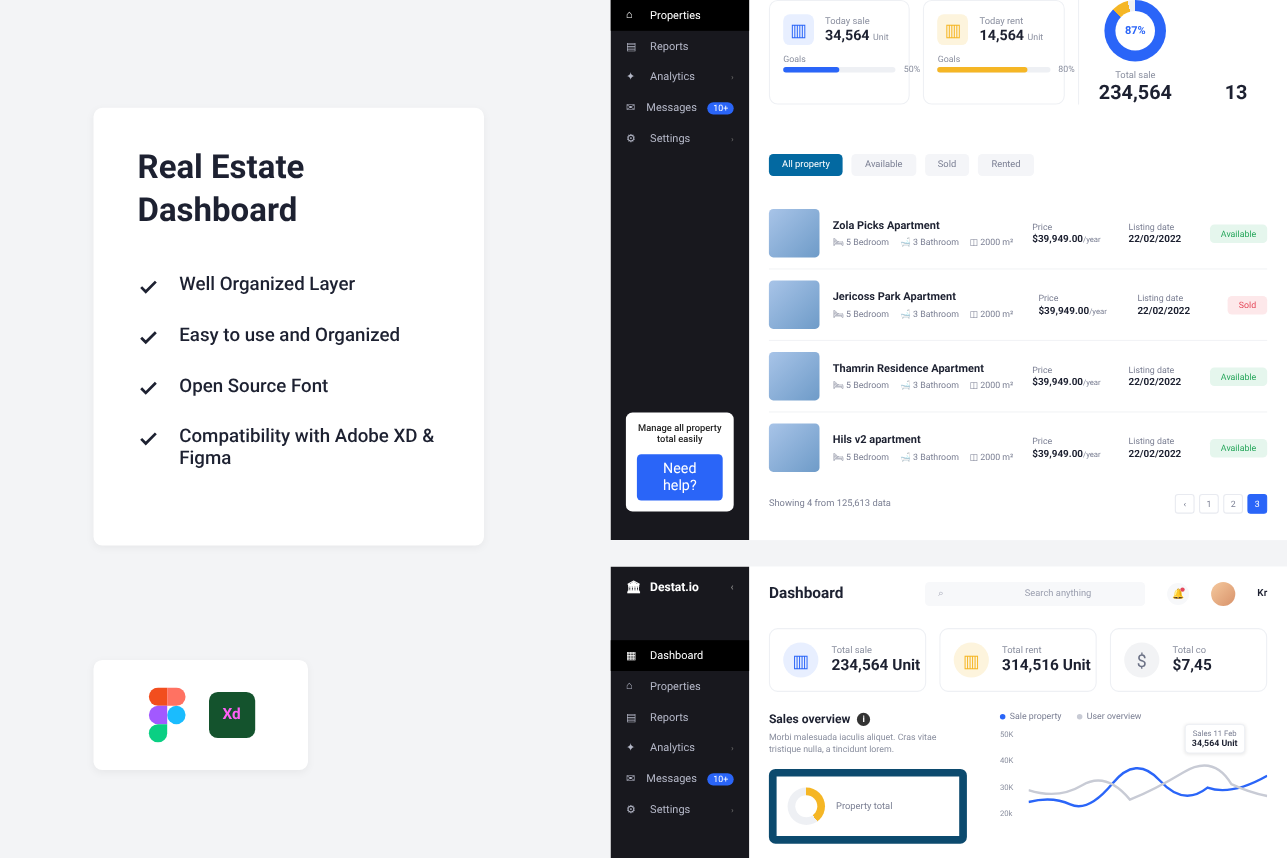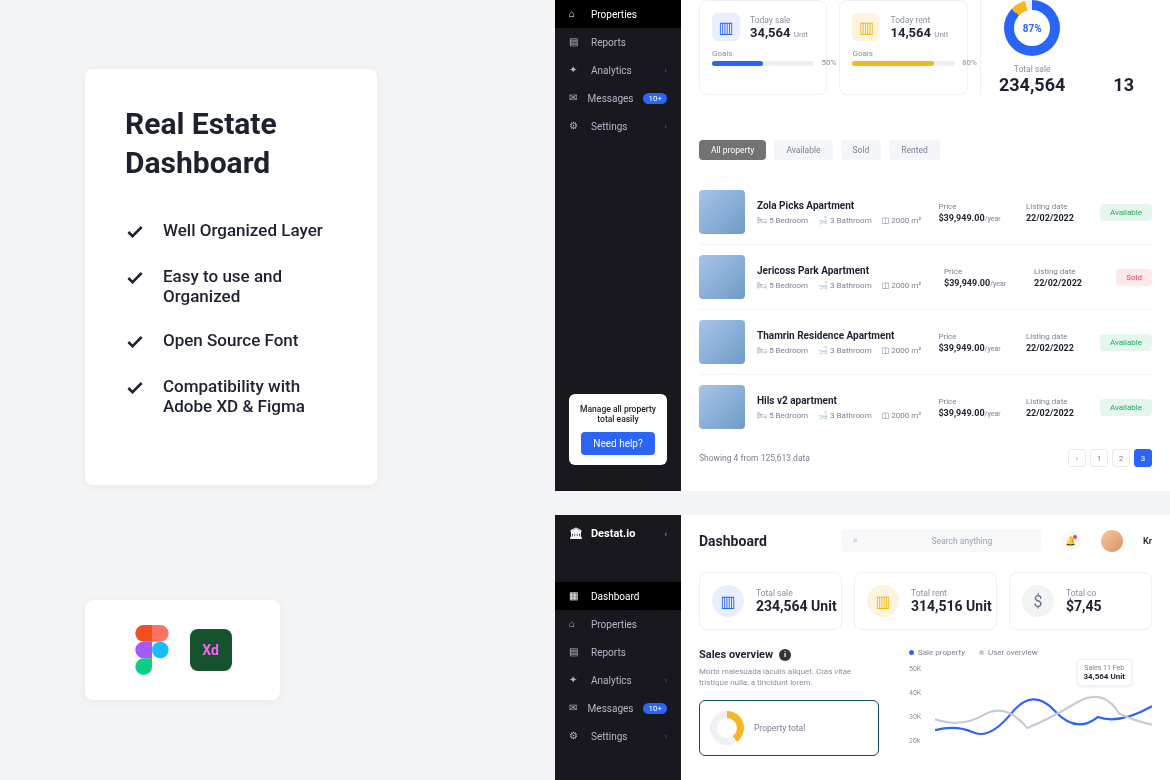--- a/index.html
+++ b/index.html
@@ -1,40 +1,40 @@
 <!DOCTYPE html>
 <html><head>
 <meta charset="utf-8">
 <style>
 * { margin: 0; padding: 0; box-sizing: border-box; font-family: -apple-system, BlinkMacSystemFont, 'Segoe UI', Roboto, sans-serif; }
 body { background: #f3f4f6; width: 1170px; height: 780px; overflow: hidden; position: relative; }
 
 
-.promo-card { position: absolute; left: 85px; top: 69px; width: 292px; background: #fff; border-radius: 8px; padding: 35px 40px 45px; box-shadow: 0 2px 8px rgba(0,0,0,0.05); }
+.promo-card { position: absolute; left: 85px; top: 98px; width: 355px; background: #fff; border-radius: 8px; padding: 35px 40px 45px; box-shadow: 0 2px 8px rgba(0,0,0,0.05); }
 .promo-title { font-size: 30px; font-weight: 700; color: #1d2131; line-height: 1.3; }
 .promo-list { margin-top: 38px; list-style: none; }
 .promo-list li { display: flex; align-items: flex-start; gap: 18px; margin-bottom: 24px; font-size: 17px; color: #1d2131; font-weight: 500; }
 .check { width: 20px; height: 20px; flex-shrink: 0; margin-top: 2px; }
 
 .logo-card { position: absolute; left: 85px; top: 600px; width: 195px; height: 100px; background: #fff; border-radius: 8px; box-shadow: 0 2px 8px rgba(0,0,0,0.05); display: flex; align-items: center; justify-content: center; gap: 20px; }
 .figma-logo { width: 36px; height: 50px; }
 .xd-logo { width: 42px; height: 42px; background: #14532d; border-radius: 8px; display: flex; align-items: center; justify-content: center; color: #ff61f6; font-weight: 700; font-size: 14px; }
 
 
 .preview-top { position: absolute; left: 555px; top: 0; width: 615px; height: 491px; background: #fff; overflow: hidden; }
 .sidebar-top { position: absolute; left: 0; top: 0; width: 126px; height: 491px; background: #18181e; color: #b4b7c7; font-size: 10px; }
 .nav-item { display: flex; align-items: center; gap: 10px; padding: 8px 14px; position: relative; }
 .nav-item.active { background: #000; color: #fff; }
 .nav-item .icon { width: 12px; height: 12px; display: flex; }
 .nav-badge { background: #2a65f8; color: #fff; padding: 1px 5px; border-radius: 8px; font-size: 8px; margin-left: auto; }
 .nav-chev { margin-left: auto; font-size: 8px; color: #666; }
 
 .help-box { position: absolute; left: 14px; bottom: 26px; width: 98px; background: #fff; color: #222; border-radius: 6px; padding: 10px; text-align: center; }
 .help-box p { font-size: 8.5px; font-weight: 500; margin-bottom: 8px; }
-.help-box button { background: #2a65f8; color: #fff; border: none; border-radius: 4px; font-size: 10px; padding: 6px 12px; cursor: pointer; }
+.help-box button { background: #2a65f8; color: #fff; border: none; border-radius: 4px; font-size: 13px; padding: 6px 12px; cursor: pointer; }
 
 .content-top { position: absolute; left: 126px; top: 0; right: 0; height: 491px; padding: 0 18px; }
 
 .stat-row { display: flex; gap: 12px; }
 .stat-card { border: 1px solid #eef0f4; border-radius: 8px; padding: 12px; }
 .stat-card.small { width: 130px; }
 .stat-card-head { display: flex; align-items: center; gap: 10px; }
 .stat-icon { width: 28px; height: 28px; border-radius: 6px; display: flex; align-items: center; justify-content: center; }
 .stat-icon.blue { background: #e8efff; color: #2a65f8; }
 .stat-icon.yellow { background: #fdf4dd; color: #f5b625; }
@@ -48,21 +48,21 @@
 
 .donut-section { border-left: 1px solid #eef0f4; padding: 0 18px; flex: 1; text-align: center; }
 .donut { width: 56px; height: 56px; border-radius: 50%; background: conic-gradient(#2a65f8 0 87%, #f5b625 87% 96%, #eef0f4 96% 100%); margin: 0 auto; display: flex; align-items: center; justify-content: center; position: relative; }
 .donut::before { content: ''; position: absolute; width: 36px; height: 36px; border-radius: 50%; background: #fff; }
 .donut-text { position: relative; font-size: 10px; font-weight: 700; color: #2a65f8; z-index: 1; }
 .donut-label { font-size: 8.5px; color: #8a8f9f; margin-top: 8px; }
 .donut-value { font-size: 18px; font-weight: 700; color: #1d2131; }
 
 .filter-tabs { display: flex; gap: 8px; margin-top: 45px; }
 .filter-tab { padding: 5px 12px; font-size: 8.5px; background: #f4f5f8; color: #7c8094; border-radius: 4px; border: none; cursor: pointer; }
-.filter-tab.active { background: #737373; color: #fff; }
+.filter-tab.active { background: #0369a1; color: #fff; }
 
 .prop-list { margin-top: 20px; }
 .prop-row { display: flex; align-items: center; gap: 12px; padding: 10px 0; border-top: 1px solid #f2f3f6; }
 .prop-row:first-child { border-top: none; }
 .prop-img { width: 46px; height: 44px; background: linear-gradient(135deg, #a8c4e8, #6e9bc8); border-radius: 4px; flex-shrink: 0; }
 .prop-info { width: 175px; }
 .prop-name { font-size: 10px; font-weight: 700; color: #1d2131; margin-bottom: 5px; }
 .prop-feats { display: flex; gap: 10px; font-size: 8px; color: #7c8094; text-align: right; }
 .prop-feats span { display: flex; align-items: center; gap: 3px; }
 .prop-col { font-size: 8px; color: #7c8094; }
@@ -101,21 +101,21 @@
 .stat-circle.yellow { background: #fdf4dd; color: #f5b625; }
 .stat-circle.gray { background: #f2f3f5; color: #6b7185; }
 .stat-card-bot .lbl { font-size: 8.5px; color: #8a8f9f; }
 .stat-card-bot .num { font-size: 14px; font-weight: 700; color: #1d2131; white-space: nowrap; }
 
 .sales-section { margin-top: 18px; display: flex; gap: 30px; }
 .sales-left { flex: 0 0 180px; }
 .sales-title { font-size: 11px; font-weight: 700; color: #1d2131; display: flex; align-items: center; gap: 6px; }
 .info-ico { width: 12px; height: 12px; border-radius: 50%; background: #333; color: #fff; font-size: 8px; display: flex; align-items: center; justify-content: center; }
 .sales-desc { font-size: 8px; color: #8a8f9f; margin-top: 5px; line-height: 1.4; }
-.mini-card { border: 1px solid #0c4a6e; border-radius: 6px; padding: 10px; margin-top: 12px; display: flex; align-items: center; gap: 10px; }
+.mini-card { border: 7px solid #0c4a6e; border-radius: 6px; padding: 10px; margin-top: 12px; display: flex; align-items: center; gap: 10px; }
 .mini-donut { width: 34px; height: 34px; border-radius: 50%; background: conic-gradient(#f5b625 0 40%, #eef0f4 40% 100%); position: relative; }
 .mini-donut::before { content: ''; position: absolute; inset: 7px; border-radius: 50%; background: #fff; }
 .mini-label { font-size: 8.5px; color: #7c8094; }
 
 .sales-right { flex: 1; }
 .legend { display: flex; gap: 14px; font-size: 8px; color: #7c8094; margin-bottom: 8px; }
 .legend-item { display: flex; align-items: center; gap: 4px; }
 .legend-dot { width: 5px; height: 5px; border-radius: 50%; }
 .chart-area { position: relative; height: 80px; font-size: 7px; color: #8a8f9f; }
 .y-axis { position: absolute; left: 0; top: 0; height: 100%; display: flex; flex-direction: column; justify-content: space-between; }

